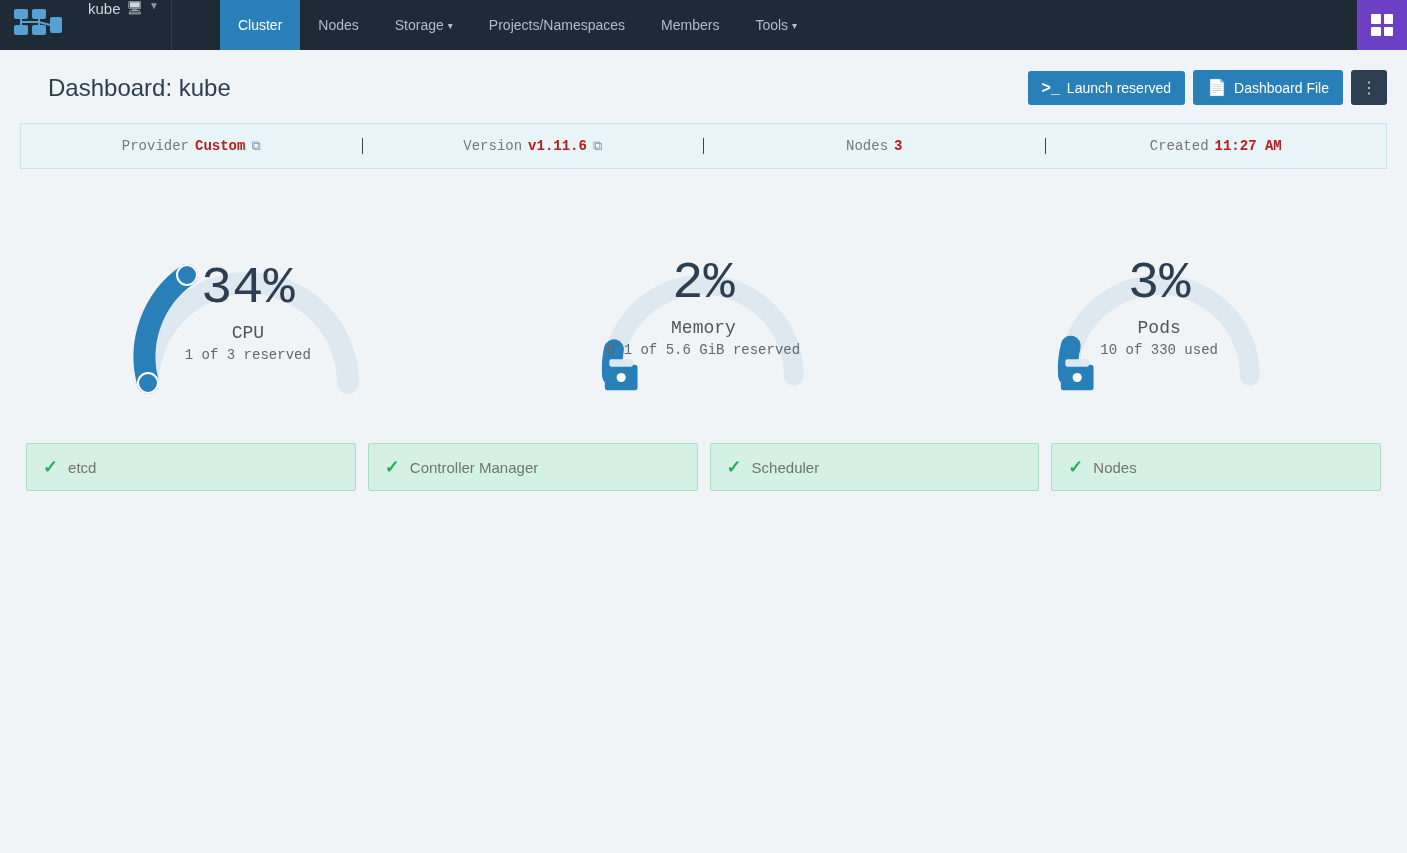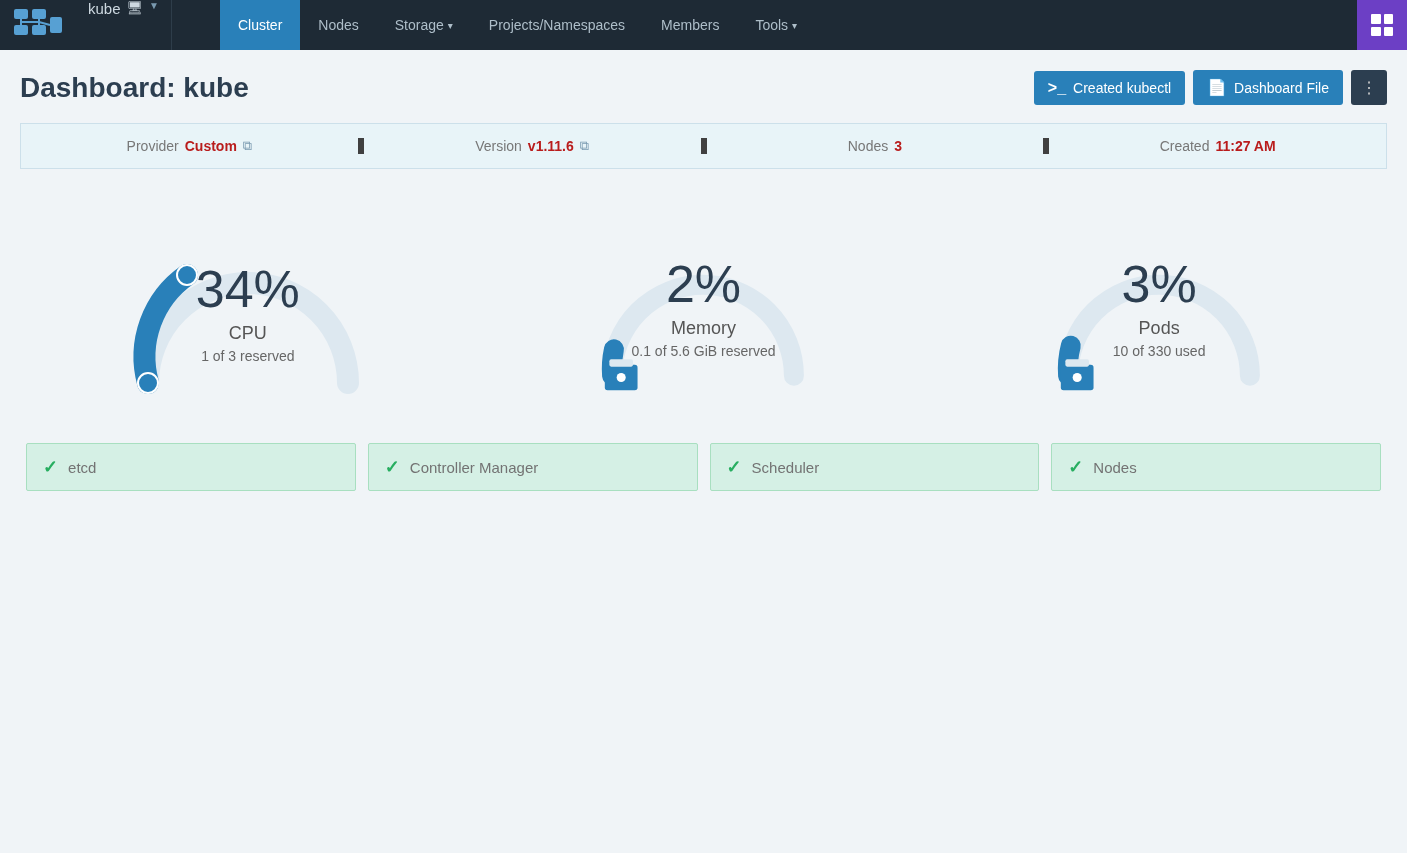--- a/index.html
+++ b/index.html
@@ -86,23 +86,24 @@
     .main { padding: 20px 20px 0 20px; }
 
     
     .page-header {
       display: flex;
       align-items: center;
       justify-content: space-between;
       margin-bottom: 18px;
     }
     .page-title {
-      font-size: 28px;
-      font-weight: 700;
+      font-size: 24px;
+      font-weight: 400;
       color: #2c3e50;
+      margin-left: 28px;
     }
     .header-buttons {
       display: flex;
       align-items: center;
       gap: 8px;
     }
     .btn {
       display: flex;
       align-items: center;
       gap: 7px;
@@ -132,46 +133,48 @@
     }
 
     
     .info-bar {
       background: #e8f4f8;
       border: 1px solid #cce0ea;
       display: flex;
       align-items: flex-end;
       padding: 14px 0;
       margin-bottom: 24px;
+      font-family: Liberation Mono, monospace;
     }
     .info-item {
       flex: 1;
       display: flex;
       align-items: center;
       justify-content: center;
       gap: 6px;
       font-size: 14px;
       color: #555;
     }
     .info-item + .info-item {
-      border-left: 6px solid #404040;
+      border-left: 1px solid #404040;
     }
     .info-label { color: #777; }
     .info-value { color: #b91c1c; font-weight: 600; }
     .copy-icon {
       color: #7a9ab0;
       font-size: 13px;
       cursor: pointer;
     }
 
     
     .gauges-row {
       display: flex;
       justify-content: space-around;
       padding: 10px 0 30px 0;
+      font-family: Liberation Mono, monospace;
     }
     .gauge-container {
       display: flex;
       flex-direction: column;
       align-items: center;
       width: 320px;
     }
     .gauge-wrap {
       position: relative;
       width: 260px;
@@ -294,21 +297,21 @@
   </div>
 </nav>
 
 <div class="main">
 
   <div class="page-header">
     <h1 class="page-title">Dashboard: kube</h1>
     <div class="header-buttons">
       <button class="btn btn-primary">
         <span style="font-size:16px; font-weight:bold;">&gt;_</span>
-        <span>Created kubectl</span>
+        <span>Launch reserved</span>
       </button>
       <button class="btn btn-secondary">
         <span style="font-size:16px;">📄</span>
         <span>Dashboard File</span>
       </button>
       <button class="btn-icon">
         <span>⋮</span>
       </button>
     </div>
   </div>

